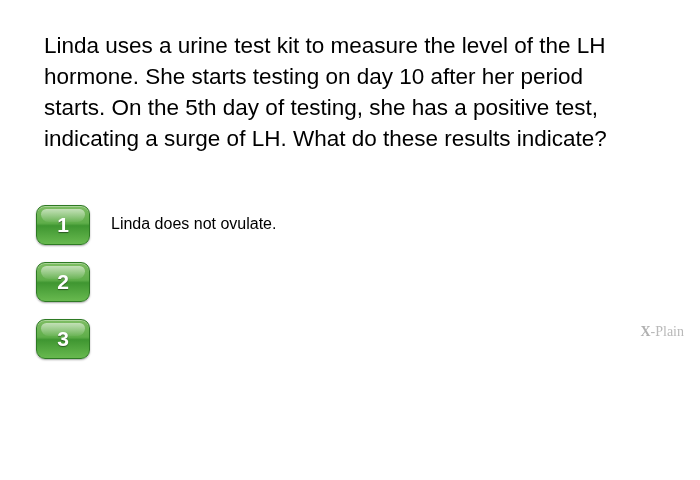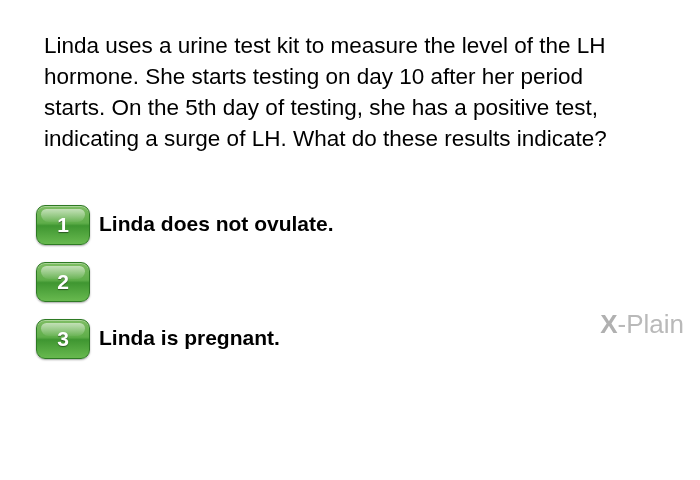--- a/index.html
+++ b/index.html
@@ -68,35 +68,34 @@
     height: 13px;
     border-radius: 7px 7px 10px 10px;
     background: linear-gradient(to bottom, rgba(255,255,255,0.55), rgba(255,255,255,0.06));
     pointer-events: none;
   }
   .badge span {
     position: relative;
     z-index: 2;
   }
   .option-text {
-    margin-left: 9px;
-    font-size: 21px;
+    margin-left: 21px;
+    font-size: 16px;
     line-height: 31px;
     padding-top: 3px;
     color: #000000;
-    font-weight: bold;
   }
   .logo {
     position: absolute;
     right: 16px;
     bottom: 12px;
-    font-size: 26px;
+    font-size: 14px;
     color: #b9b9b9;
     letter-spacing: 0px;
-    font-family: Liberation Sans, sans-serif;
+    font-family: Liberation Serif, serif;
   }
   .logo .x {
     font-weight: bold;
     color: #b0b0b0;
   }
 </style>
 </head>
 <body>
 
 <div class="page">
@@ -115,20 +114,19 @@
     <div class="option">
       <div class="badge">
         <span>2</span>
       </div>
     </div>
 
     <div class="option">
       <div class="badge">
         <span>3</span>
       </div>
-      <div class="option-text">Linda is pregnant.</div>
     </div>
 
   </div>
 
   <div class="logo"><span class="x">X</span><span>-Plain</span></div>
 
 </div>
 
 </body></html>

